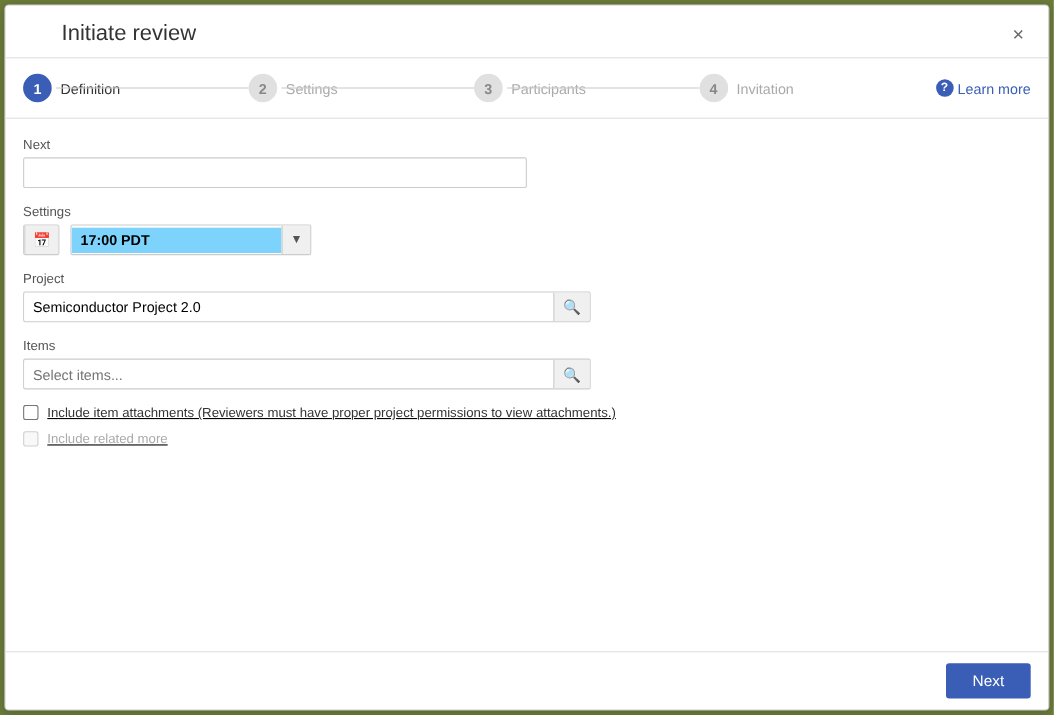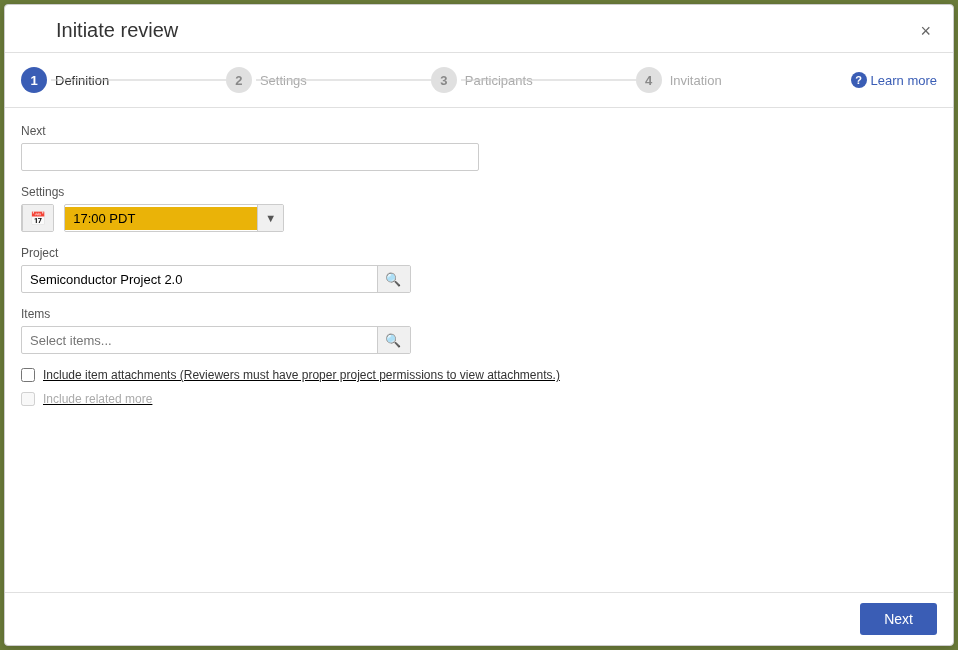--- a/index.html
+++ b/index.html
@@ -190,44 +190,45 @@
       border: 1px solid #ccc;
       border-radius: 2px;
       height: 28px;
       overflow: hidden;
       margin-left: 6px;
     }
     .time-text {
       padding: 4px 8px;
       font-size: 13px;
       min-width: 75px;
-      background: #eab308;
+      background: #7dd3fc;
       border: none;
       outline: none;
+      font-weight: bold;
     }
     .dropdown-btn {
       background: #f0f0f0;
       border: none;
       border-left: 1px solid #ccc;
       padding: 4px 7px;
       cursor: pointer;
       height: 100%;
       display: flex;
       align-items: center;
       font-size: 11px;
       color: #555;
     }
     .search-input-wrap {
       display: flex;
       align-items: center;
       border: 1px solid #ccc;
       border-radius: 2px;
       height: 28px;
       overflow: hidden;
-      width: 390px;
+      width: 516px;
     }
     .search-text {
       flex: 1;
       padding: 4px 8px;
       font-size: 13px;
       border: none;
       outline: none;
     }
     .search-btn {
       background: #f0f0f0;

